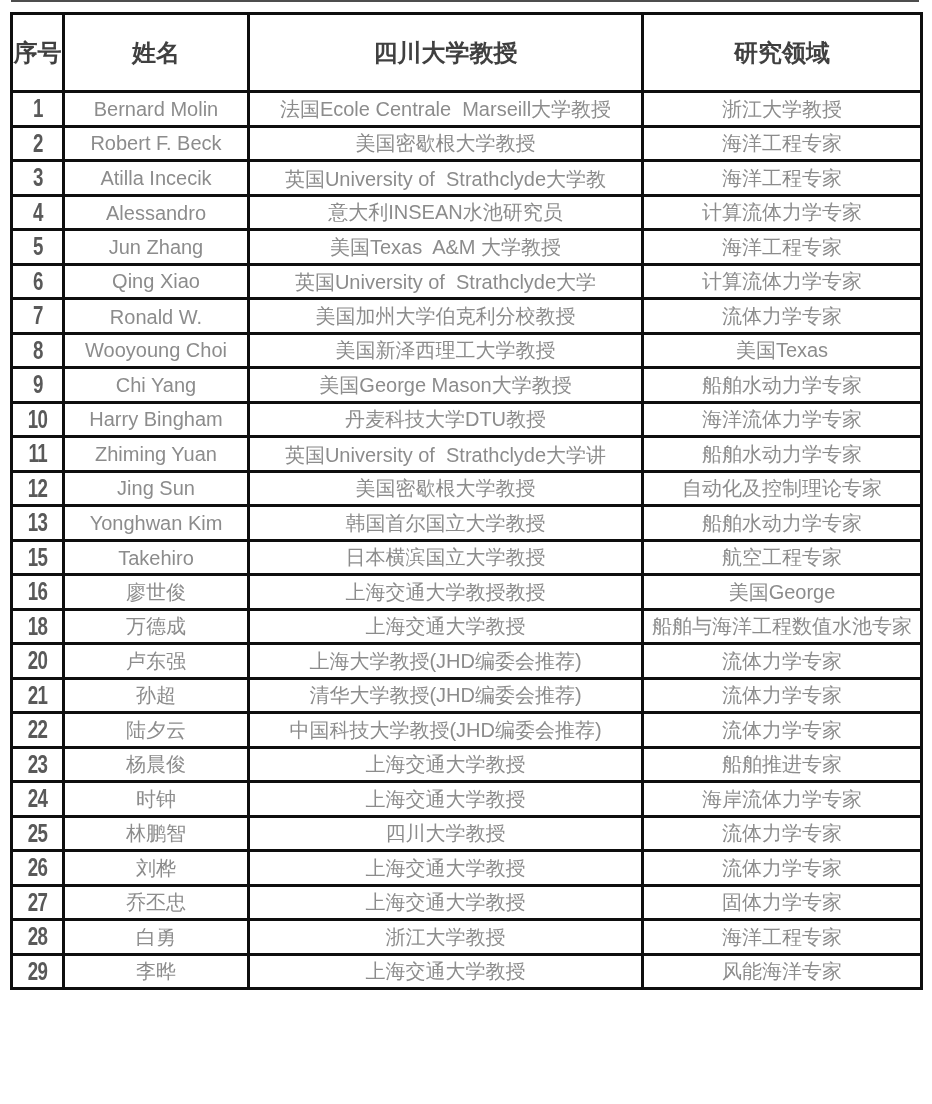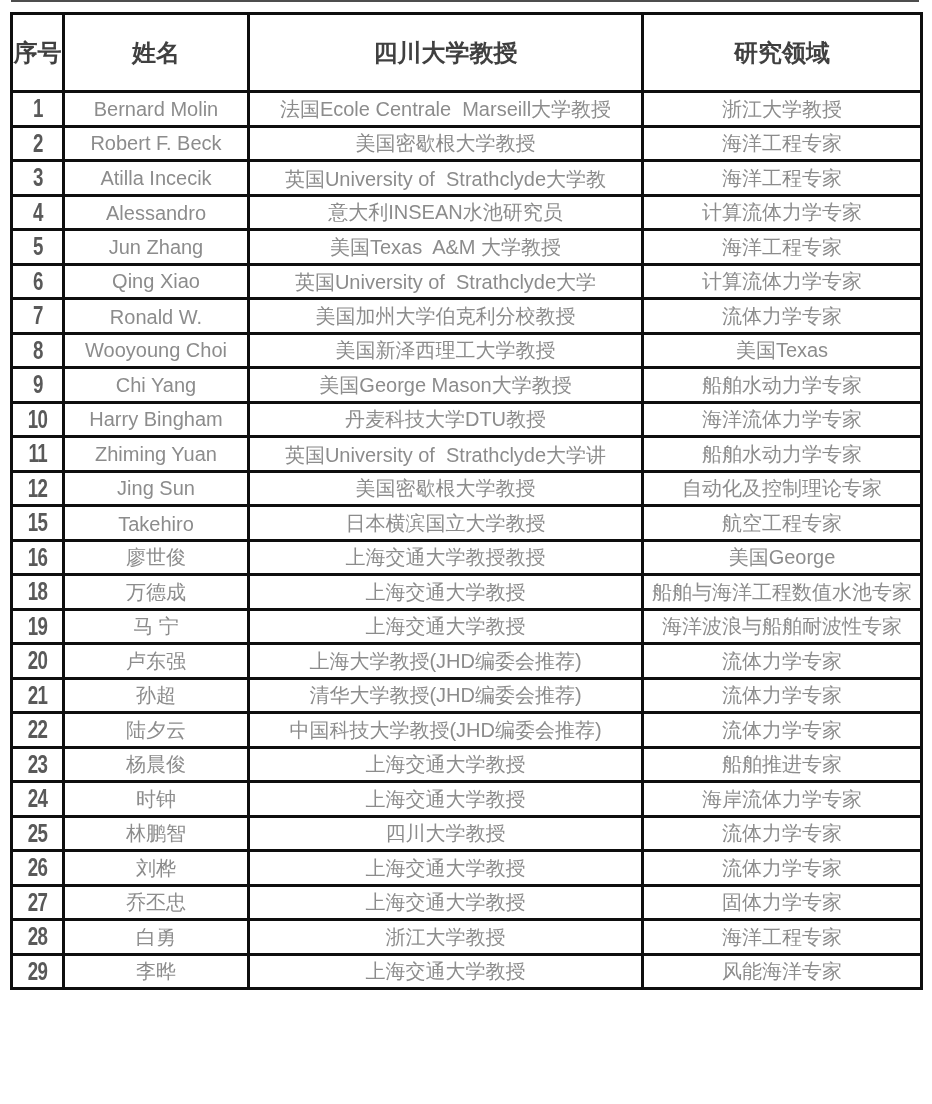--- a/index.html
+++ b/index.html
@@ -164,44 +164,44 @@
           <td class="clip-top"><span class="cell-text">英国University of  Strathclyde大学讲</span></td>
           <td><span class="cell-text">船舶水动力学专家</span></td>
         </tr>
         <tr class="body-row">
           <td class="idx-cell"><span class="idx-digits">12</span></td>
           <td><span class="cell-text">Jing Sun</span></td>
           <td><span class="cell-text">美国密歇根大学教授</span></td>
           <td><span class="cell-text">自动化及控制理论专家</span></td>
         </tr>
         <tr class="body-row">
+          <td class="idx-cell"><span class="idx-digits">13</span></td>
+          <td><span class="cell-text">Yonghwan Kim</span></td>
+          <td><span class="cell-text">韩国首尔国立大学教授</span></td>
+          <td><span class="cell-text">船舶水动力学专家</span></td>
+        </tr>
+        <tr class="body-row">
           <td class="idx-cell"><span class="idx-digits">15</span></td>
           <td class="clip-top"><span class="cell-text">Takehiro</span></td>
           <td><span class="cell-text">日本横滨国立大学教授</span></td>
           <td><span class="cell-text">航空工程专家</span></td>
         </tr>
         <tr class="body-row">
           <td class="idx-cell"><span class="idx-digits">16</span></td>
           <td><span class="cell-text">廖世俊</span></td>
           <td><span class="cell-text">上海交通大学教授教授</span></td>
           <td><span class="cell-text">美国George</span></td>
         </tr>
         <tr class="body-row">
           <td class="idx-cell"><span class="idx-digits">18</span></td>
           <td><span class="cell-text">万德成</span></td>
           <td><span class="cell-text">上海交通大学教授</span></td>
           <td><span class="cell-text">船舶与海洋工程数值水池专家</span></td>
         </tr>
         <tr class="body-row">
-          <td class="idx-cell"><span class="idx-digits">19</span></td>
-          <td><span class="cell-text">马 宁</span></td>
-          <td><span class="cell-text">上海交通大学教授</span></td>
-          <td><span class="cell-text">海洋波浪与船舶耐波性专家</span></td>
-        </tr>
-        <tr class="body-row">
           <td class="idx-cell"><span class="idx-digits">20</span></td>
           <td><span class="cell-text">卢东强</span></td>
           <td><span class="cell-text">上海大学教授(JHD编委会推荐)</span></td>
           <td><span class="cell-text">流体力学专家</span></td>
         </tr>
         <tr class="body-row">
           <td class="idx-cell"><span class="idx-digits">21</span></td>
           <td><span class="cell-text">孙超</span></td>
           <td><span class="cell-text">清华大学教授(JHD编委会推荐)</span></td>
           <td><span class="cell-text">流体力学专家</span></td>

